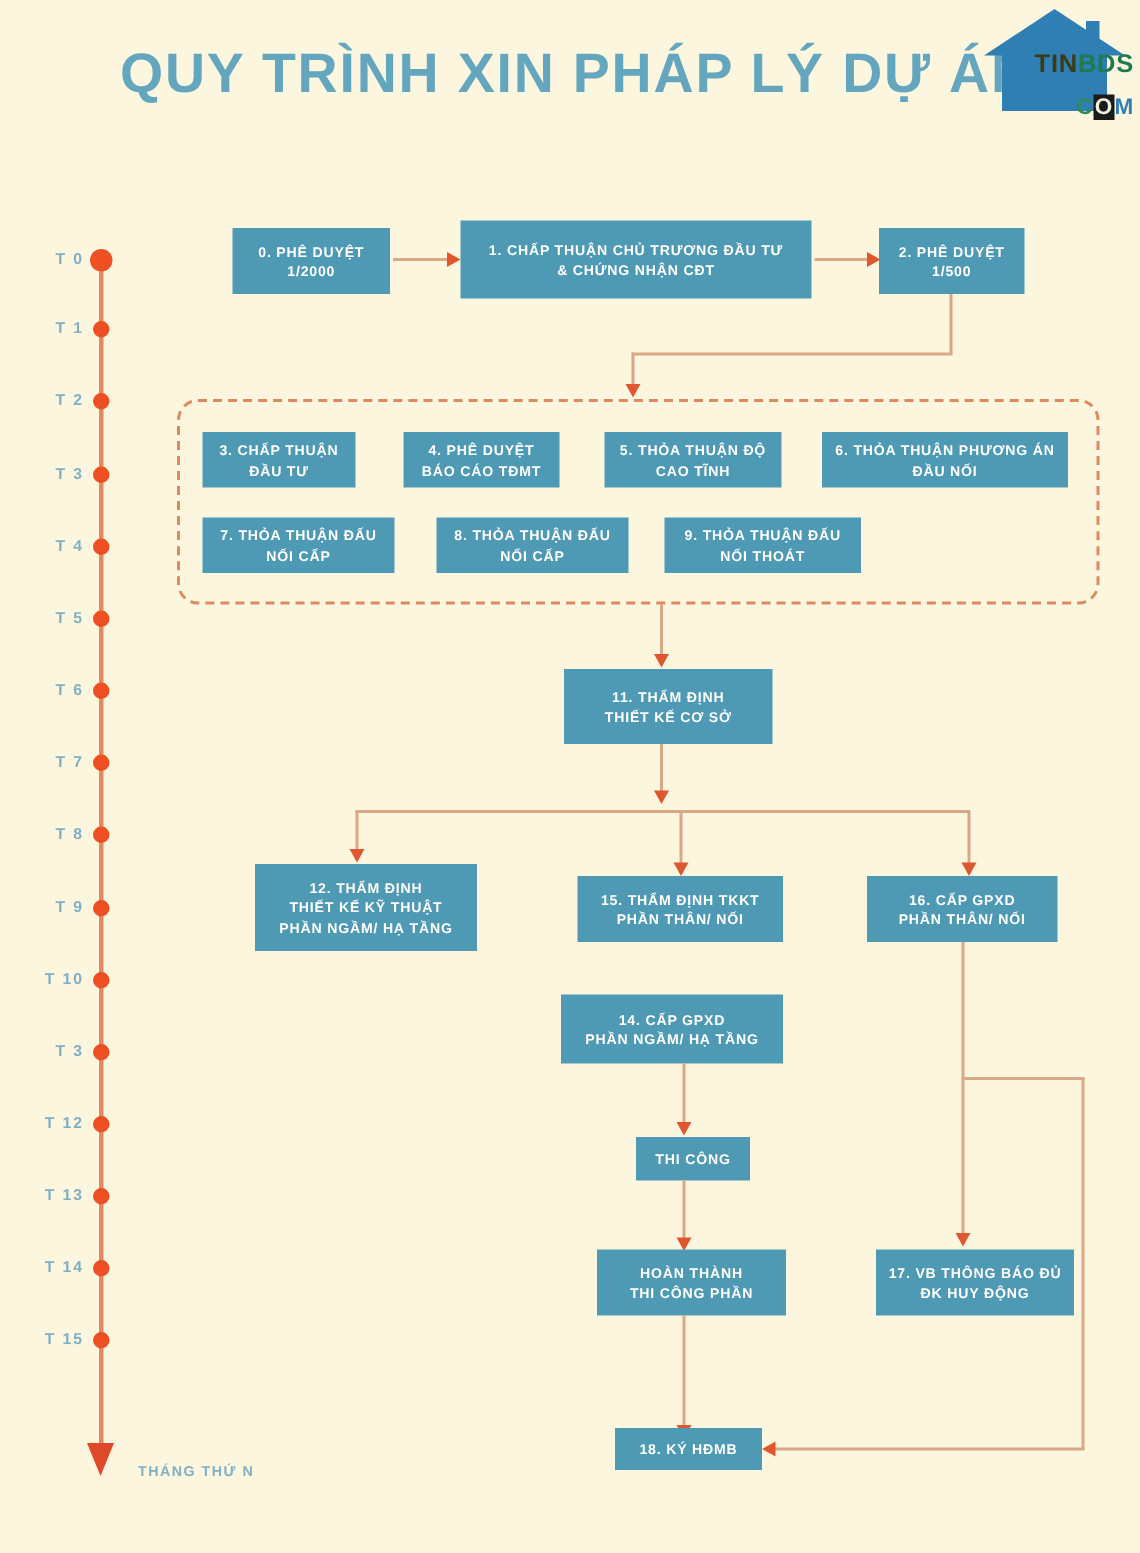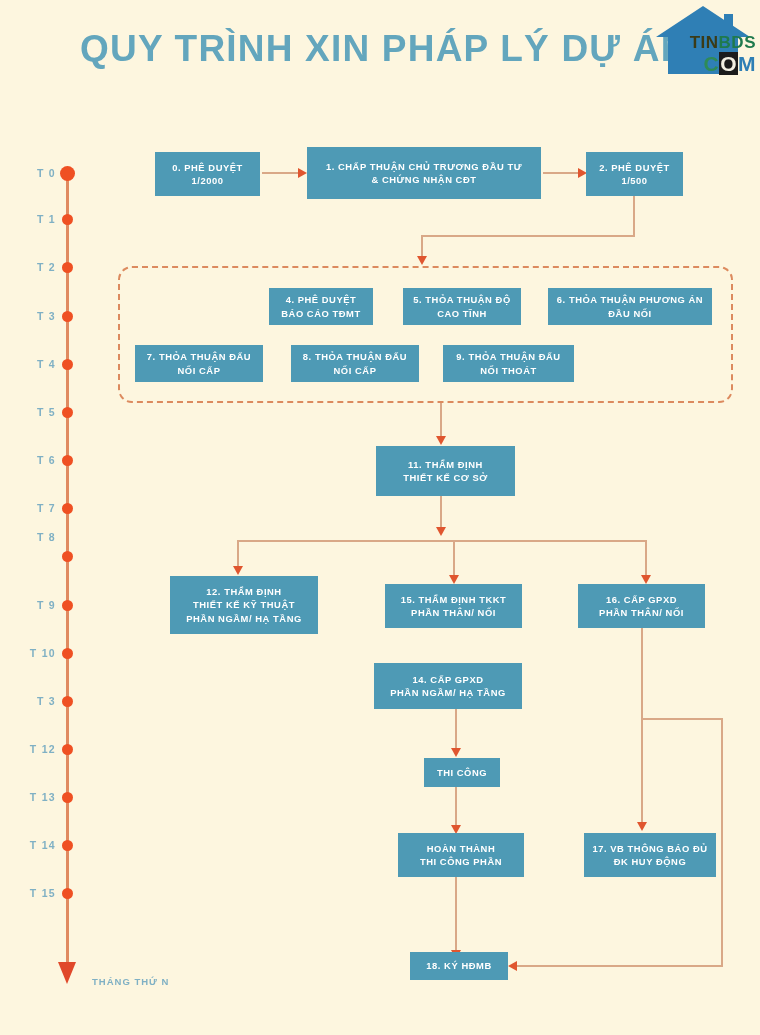--- a/index.html
+++ b/index.html
@@ -28,21 +28,21 @@
   .logo{position:absolute;left:650px;top:4px;width:106px;height:74px;}
   .logo .house{position:absolute;left:0;top:0;width:106px;height:74px;}
   .logo .txt{
     position:absolute;left:0;width:106px;text-align:right;
     font-weight:bold;font-family:"Liberation Sans", sans-serif;
     letter-spacing:.5px;line-height:1;
   }
   .logo .tin{top:30px;font-size:17px;}
   .logo .tin .a{color:#3b3b17;}
   .logo .tin .b{color:#1f7a4d;}
-  .logo .com{top:49px;font-size:21px;}
+  .logo .com{top:60px;font-size:15px;}
   .logo .com .c1{color:#2e8b57;}
   .logo .com .c2{color:#f2efe2;background:#1b1b1b;padding:0 1px;}
   .logo .com .c3{color:#2f7fb5;}
 
   
   .tl-line{
     position:absolute;left:66px;top:168px;width:3px;height:810px;
     background:#e08a60;
   }
   .tl-arrow{
@@ -159,21 +159,21 @@
   <div class="tl-dot" style="top:888px"></div>
 
   <div class="tl-label" style="top:167px">T 0</div>
   <div class="tl-label" style="top:213px">T 1</div>
   <div class="tl-label" style="top:261px">T 2</div>
   <div class="tl-label" style="top:310px">T 3</div>
   <div class="tl-label" style="top:358px">T 4</div>
   <div class="tl-label" style="top:406px">T 5</div>
   <div class="tl-label" style="top:454px">T 6</div>
   <div class="tl-label" style="top:502px">T 7</div>
-  <div class="tl-label" style="top:531px">T 8</div>
+  <div class="tl-label" style="top:550px">T 8</div>
   <div class="tl-label" style="top:599px">T 9</div>
   <div class="tl-label" style="top:647px">T 10</div>
   <div class="tl-label" style="top:695px">T 3</div>
   <div class="tl-label" style="top:743px">T 12</div>
   <div class="tl-label" style="top:791px">T 13</div>
   <div class="tl-label" style="top:839px">T 14</div>
   <div class="tl-label" style="top:887px">T 15</div>
 
   <div class="tl-foot">THÁNG THỨ N</div>
 
@@ -204,20 +204,26 @@
     </div>
   </div>
 
   <div class="v-line" style="left:633px;top:196px;height:40px;"></div>
   <div class="h-line" style="left:421px;top:235px;width:214px;"></div>
   <div class="v-line" style="left:421px;top:235px;height:23px;"></div>
   <div class="arr-down" style="left:417px;top:256px;"></div>
 
   <div class="dashed-group"></div>
 
+  <div class="box" style="left:135px;top:288px;width:102px;height:37px;">
+    <div>
+      <span>3. CHẤP THUẬN</span><br>
+      <span>ĐẦU TƯ</span>
+    </div>
+  </div>
 
   <div class="box" style="left:269px;top:288px;width:104px;height:37px;">
     <div>
       <span>4. PHÊ DUYỆT</span><br>
       <span>BÁO CÁO TĐMT</span>
     </div>
   </div>
 
   <div class="box" style="left:403px;top:288px;width:118px;height:37px;">
     <div>

